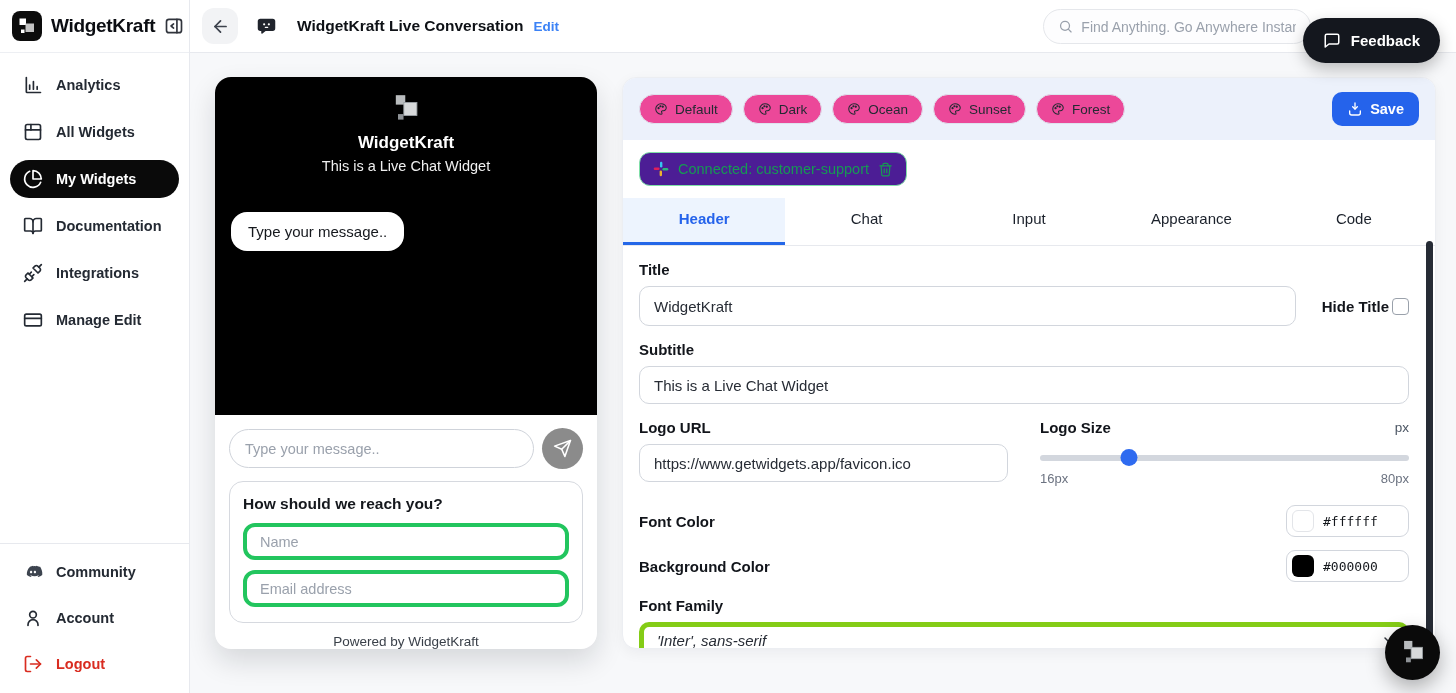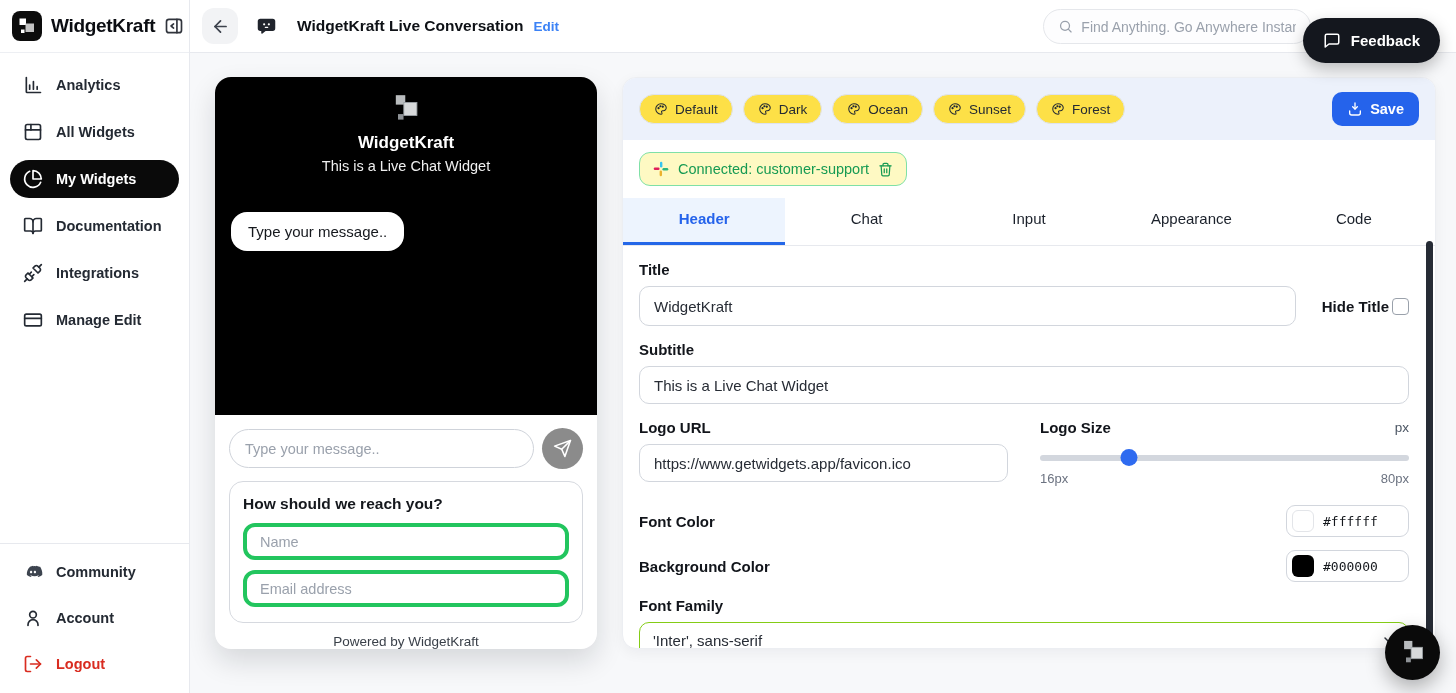--- a/index.html
+++ b/index.html
@@ -48,24 +48,24 @@
   .pv-input::placeholder,.pv-small::placeholder { color:#9aa1ac; }
   .pv-send { width:41px; height:41px; border-radius:50%; background:#8b8b8b; display:flex; align-items:center; justify-content:center; flex:none; cursor:pointer; }
   .pv-card { margin-top:12px; border:1px solid #d6d9df; border-radius:14px; padding:13px 13px 15px 13px; }
   .pv-card-h { font-size:15.5px; font-weight:700; color:#15181d; }
   .pv-small { display:block; width:100%; height:37px; border:4px solid #22c55e; border-radius:12px; padding:0 13px; font-size:14.5px; color:#374151; outline:none; margin-top:10px; font-family:inherit; }
   .pv-powered { text-align:center; font-size:13.5px; color:#3a4049; margin-top:11px; }
 
   
   .settings { flex:1; height:572px; background:#fff; border:1px solid #eceef2; border-radius:14px; box-shadow:0 4px 14px rgba(15,20,30,.05); position:relative; overflow:hidden; display:flex; flex-direction:column; }
   .theme-band { background:#ecf1fb; padding:14px 16px; display:flex; align-items:center; gap:10px; }
-  .chip { height:30px; background:#fde047; border:1px solid #dee3ee; border-radius:16px; display:flex; align-items:center; gap:7px; padding:0 14px; font-size:13.5px; font-weight:500; color:#242a33; cursor:pointer; }
+  .chip { height:30px; background:#ec4899; border:1px solid #dee3ee; border-radius:16px; display:flex; align-items:center; gap:7px; padding:0 14px; font-size:13.5px; font-weight:500; color:#242a33; cursor:pointer; }
   .save-btn { margin-left:auto; height:34px; padding:0 15px; border-radius:10px; background:#2563eb; color:#fff; font-size:14.5px; font-weight:600; display:flex; align-items:center; gap:7px; cursor:pointer; }
   .conn-row { padding:12px 16px; }
-  .conn-chip { display:inline-flex; align-items:center; gap:9px; height:34px; padding:0 13px; background:#fef9c3; border:1px solid #7fe0a7; border-radius:11px; font-size:14.5px; color:#169a53; cursor:pointer; }
+  .conn-chip { display:inline-flex; align-items:center; gap:9px; height:34px; padding:0 13px; background:#4c1d95; border:1px solid #7fe0a7; border-radius:11px; font-size:14.5px; color:#169a53; cursor:pointer; }
   .trash { cursor:pointer; }
   .tabs { display:flex; border-bottom:1px solid #e7e9ee; }
   .tab { flex:1; text-align:center; padding:12px 0 18px 0; font-size:15px; font-weight:500; color:#1b212b; cursor:pointer; }
   .tab.active { color:#2563eb; font-weight:600; background:#edf4fe; box-shadow:inset 0 -3px 0 #2467e8; }
 
   .form { padding:15px 26px 1px 16px; overflow:hidden; }
   .f-label { font-size:15px; font-weight:600; color:#12151b; margin-bottom:8px; }
   .t-input { width:100%; height:40px; border:1px solid #d2d6dd; border-radius:10px; padding:0 14px; font-size:15px; color:#272c35; outline:none; background:#fff; font-family:inherit; }
   .title-row { display:flex; align-items:center; gap:26px; }
   .hide-title { display:flex; align-items:center; gap:3px; white-space:nowrap; }
@@ -79,21 +79,21 @@
   .slider .track { position:absolute; left:0; right:0; top:6px; height:6px; border-radius:4px; background:#d3d7de; }
   .slider .thumb { position:absolute; left:24%; top:0; width:17px; height:17px; border-radius:50%; background:#2f6bf0; transform:translateX(-50%); cursor:pointer; }
   .range-labels { display:flex; justify-content:space-between; font-size:13px; color:#6b7280; margin-top:5px; }
   .color-row { display:flex; align-items:center; justify-content:space-between; margin-top:19px; }
   .color-row + .color-row { margin-top:13px; }
   .swatch-pill { width:123px; height:32px; border:1px solid #d2d6dd; border-radius:9px; display:flex; align-items:center; gap:9px; padding:0 6px 0 5px; cursor:pointer; }
   .sw { width:22px; height:22px; border-radius:6px; flex:none; }
   .sw.light { border:1px solid #e3e5e9; }
   .hex { font-family:"DejaVu Sans Mono",monospace; font-size:13px; color:#15181d; }
   .sel-wrap { position:relative; }
-  .sel-wrap select { width:100%; height:37px; border:1px solid #84cc16; border-radius:10px; padding:0 13px; font-size:15px; color:#272c35; background:#fff; appearance:none; -webkit-appearance:none; outline:none; font-family:inherit; }
+  .sel-wrap select { width:100%; height:37px; border:5px solid #84cc16; border-radius:10px; padding:0 13px; font-size:15px; color:#272c35; background:#fff; appearance:none; -webkit-appearance:none; outline:none; font-family:inherit;font-style:italic; }
   .sel-chev { position:absolute; right:12px; top:10px; pointer-events:none; color:#30343c; }
   .panel-scrollbar { position:absolute; right:2px; top:163px; bottom:3px; width:7px; background:#262b35; border-radius:4px; }
 
   .fab { position:fixed; right:16px; bottom:13px; width:55px; height:55px; border-radius:50%; background:#0a0a0a; display:flex; align-items:center; justify-content:center; box-shadow:0 8px 20px rgba(0,0,0,.3); cursor:pointer; z-index:30; }
 </style>
 </head>
 <body>
 
 <aside class="sidebar">
   <div class="side-head">

